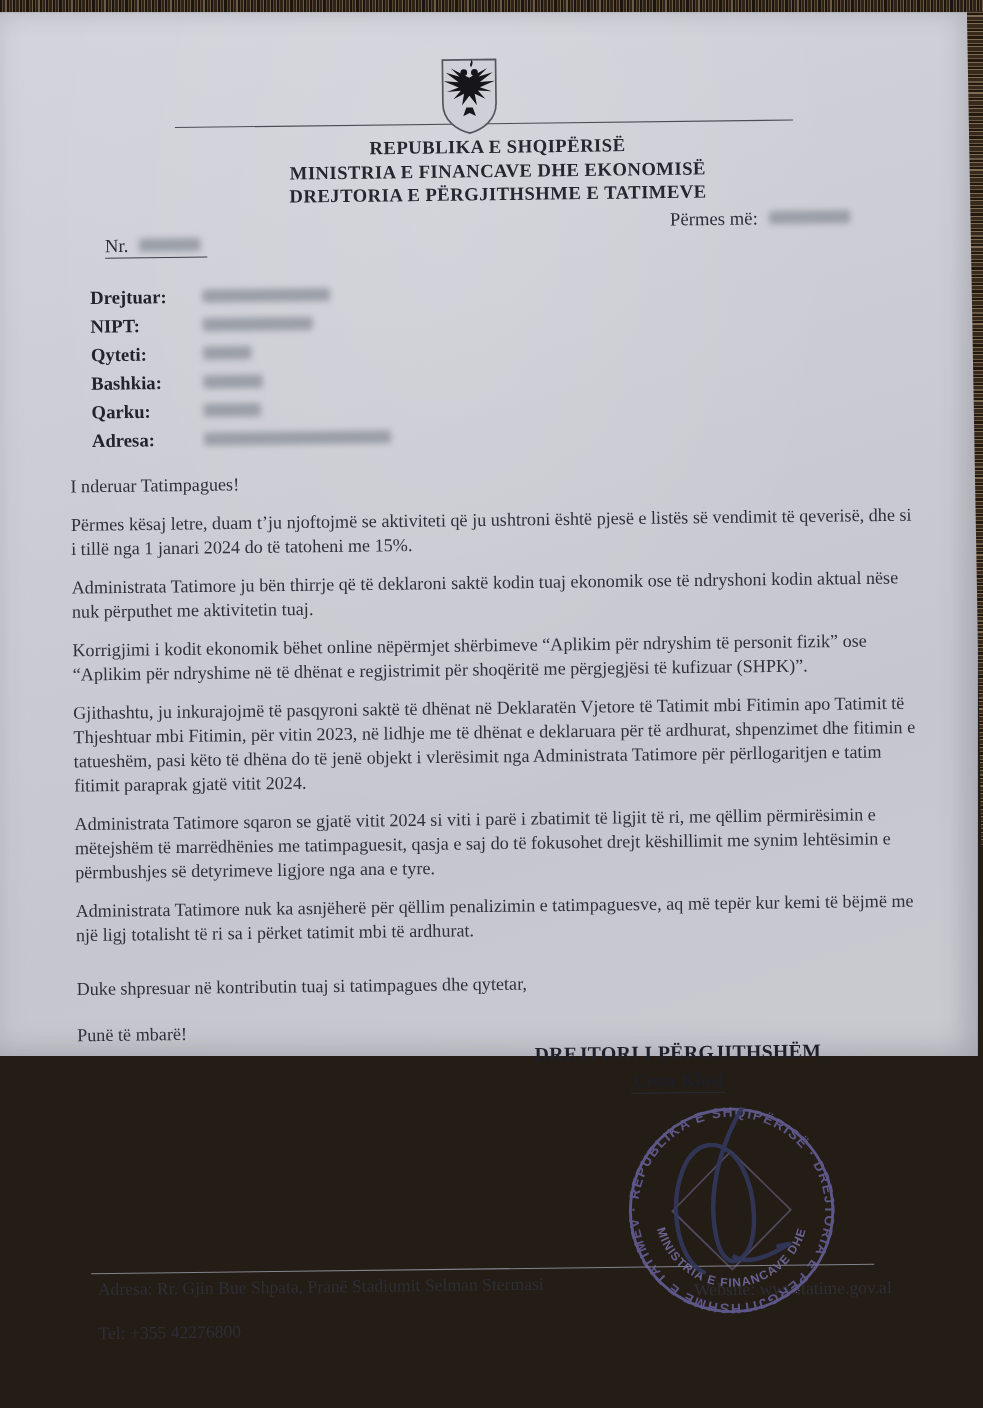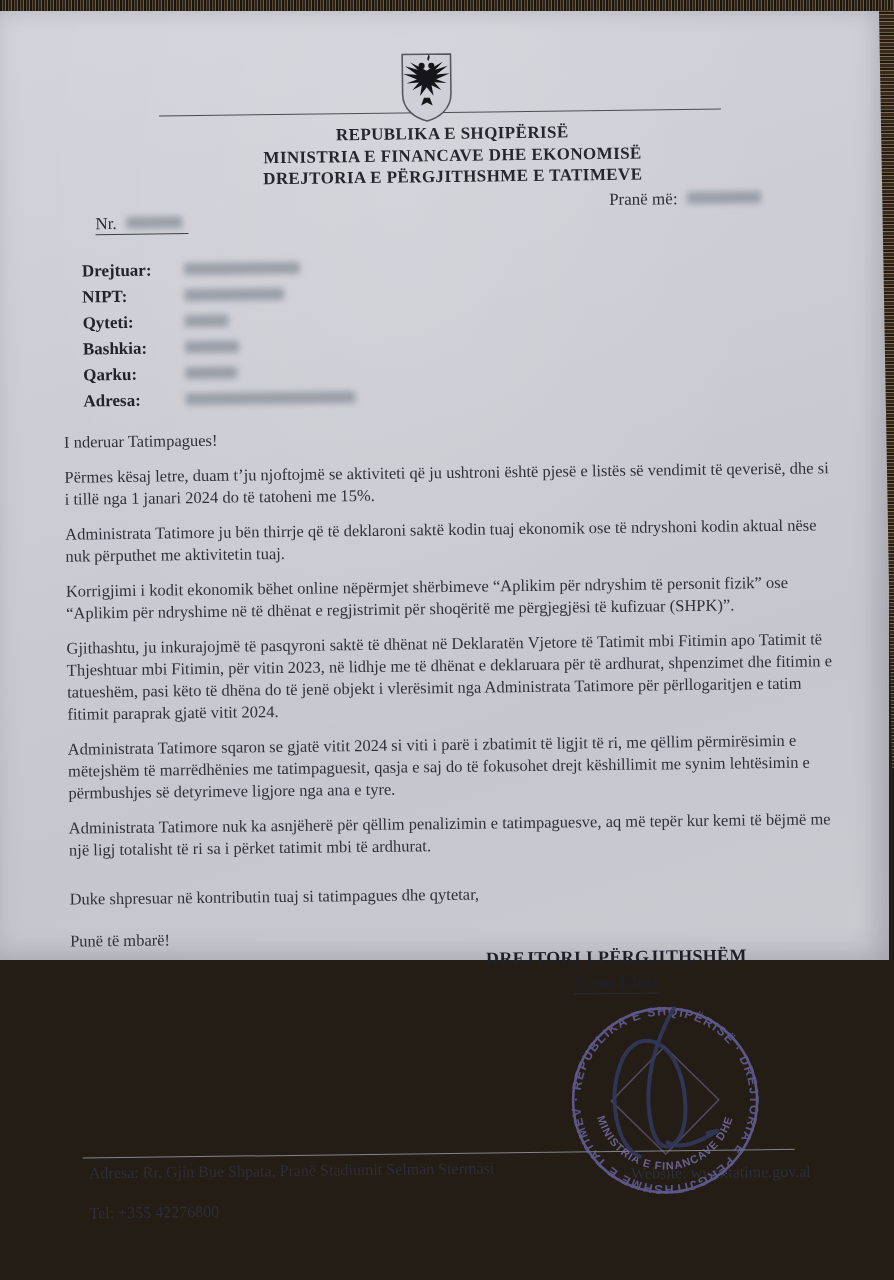--- a/index.html
+++ b/index.html
@@ -106,21 +106,21 @@
           <path d="M27,50 L33,50 L36,58 L30,55 L24,58 Z" fill="#15151a"></path>
         </svg>
       </div>
       <div class="header-text">
         <div>REPUBLIKA E SHQIPËRISË</div>
         <div>MINISTRIA E FINANCAVE DHE EKONOMISË</div>
         <div>DREJTORIA E PËRGJITHSHME E TATIMEVE</div>
       </div>
 
       <div class="date-line">
-        <span>Pranë më:</span><span class="redact" style="width:74px"></span>
+        <span>Përmes më:</span><span class="redact" style="width:74px"></span>
       </div>
       <div class="nr-line">
         <span class="nr-underline"><span>Nr.</span><span class="redact" style="width:56px"></span></span>
       </div>
 
       <div class="recipient">
         <div class="row"><span class="lbl">Drejtuar:</span><span class="redact" style="width:116px"></span></div>
         <div class="row"><span class="lbl">NIPT:</span><span class="redact" style="width:100px"></span></div>
         <div class="row"><span class="lbl">Qyteti:</span><span class="redact" style="width:44px"></span></div>
         <div class="row"><span class="lbl">Bashkia:</span><span class="redact" style="width:54px"></span></div>

